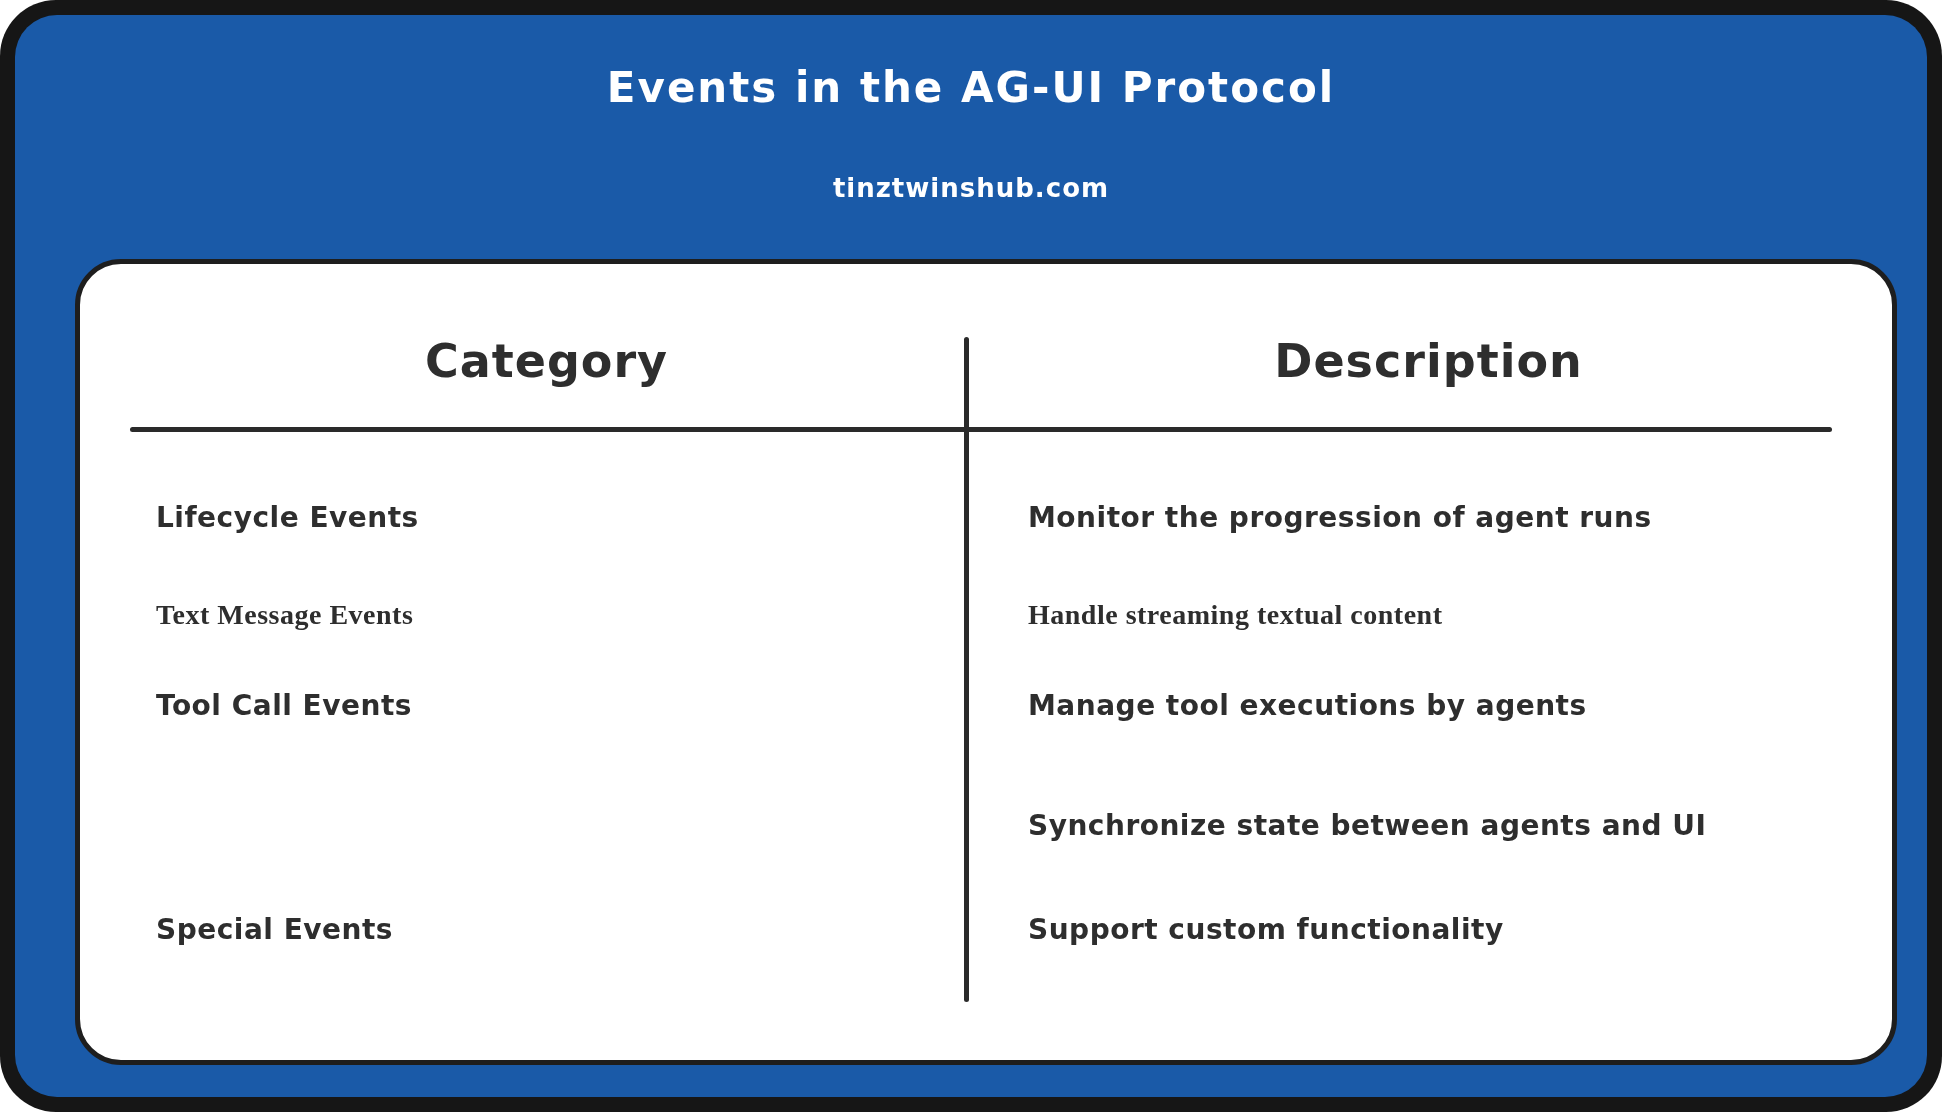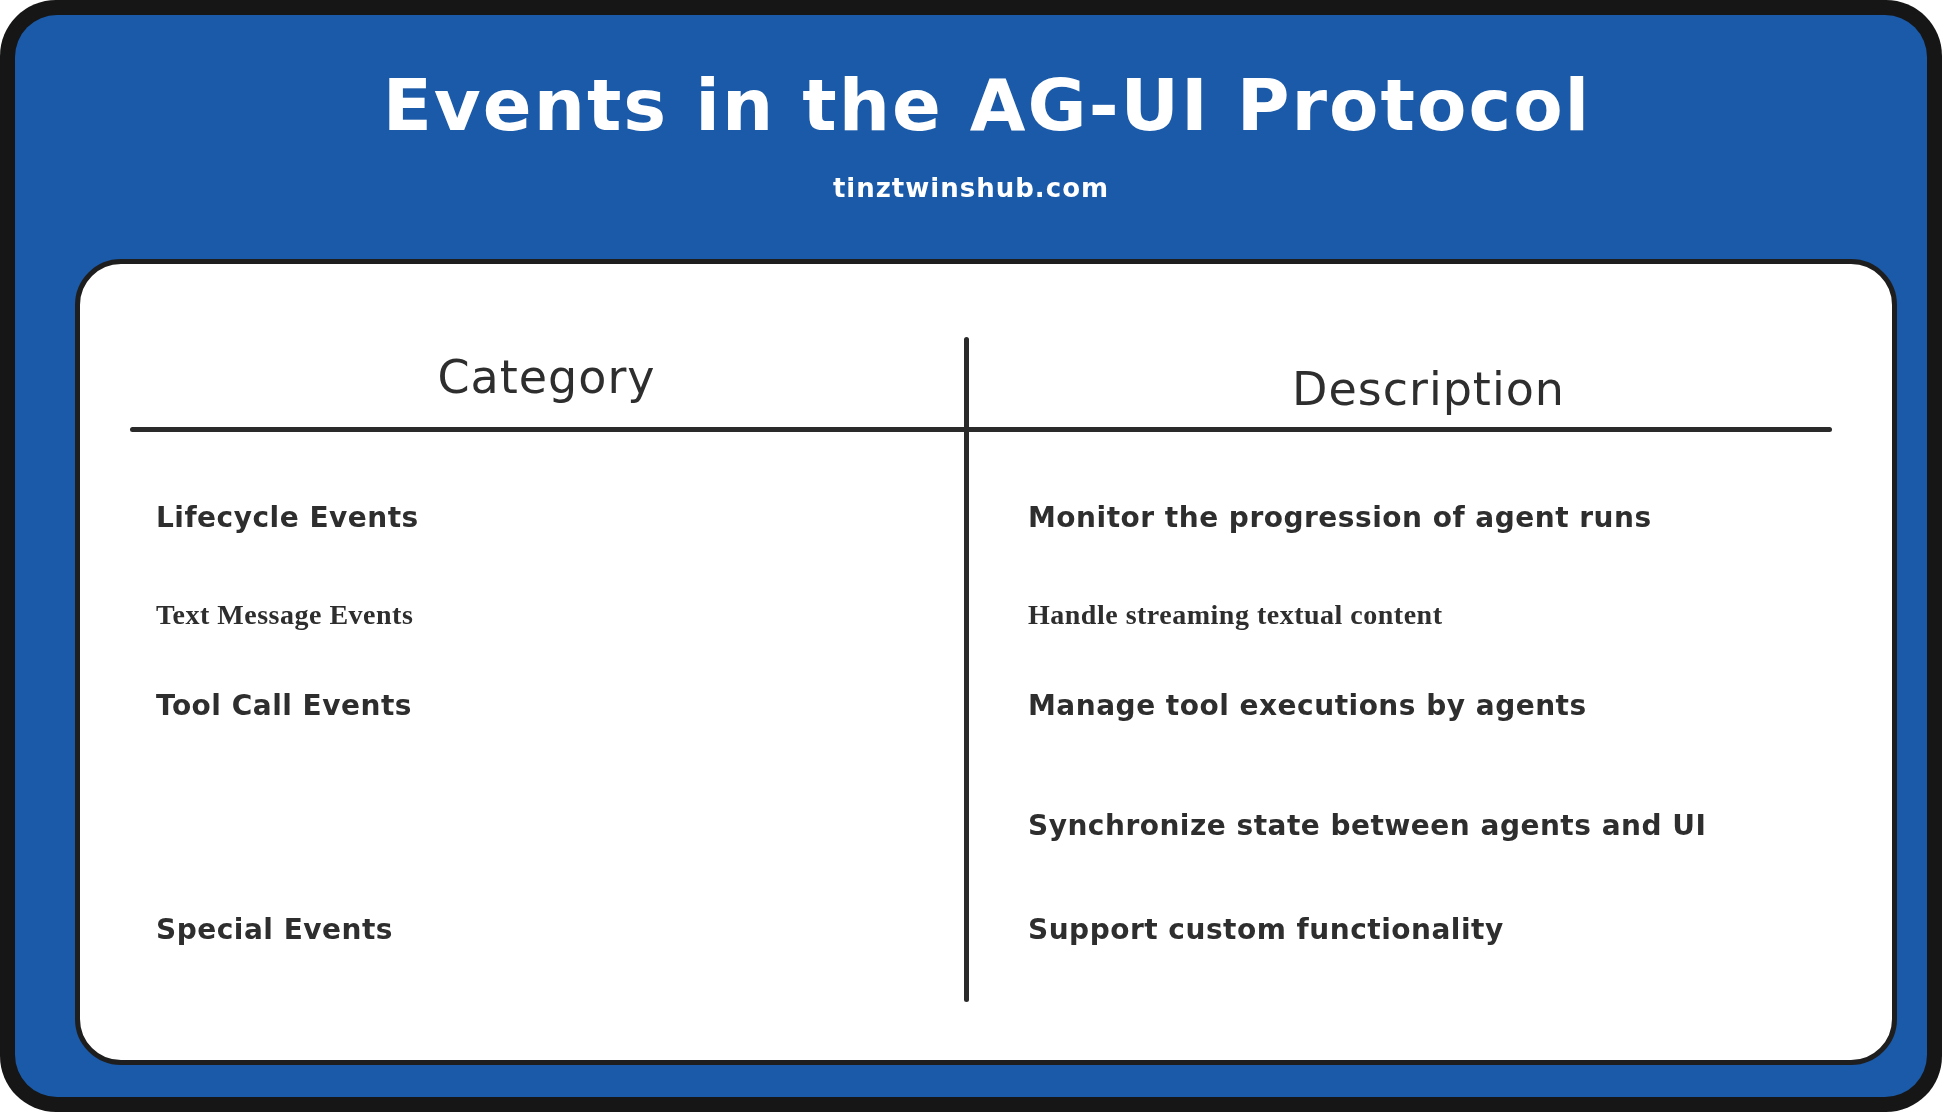--- a/index.html
+++ b/index.html
@@ -18,25 +18,25 @@
   }
   .panel {
     position: absolute;
     left: 15px; top: 15px;
     width: 1912px; height: 1082px;
     background: #1a5aa8;
     border-radius: 42px;
   }
   .title {
     position: absolute;
-    left: 16px; top: 48px;
+    left: 0; top: 48px;
     width: 100%;
     text-align: center;
     color: #ffffff;
-    font-size: 72px;
+    font-size: 42px;
     font-weight: bold;
     letter-spacing: 2px;
   }
   .subtitle {
     position: absolute;
     left: 0; top: 158px;
     width: 100%;
     text-align: center;
     color: #ffffff;
     font-size: 26px;
@@ -46,31 +46,31 @@
   .card {
     position: absolute;
     left: 60px; top: 244px;
     width: 1822px; height: 806px;
     background: #ffffff;
     border: 5px solid #1e1e1e;
     border-radius: 46px;
   }
   .col-header {
     position: absolute;
-    top: 82px;
+    top: 66px;
     height: 62px;
     line-height: 62px;
     text-align: center;
     color: #2e2e2e;
     font-size: 46px;
-    font-weight: normal;
+    font-weight: bold;
     letter-spacing: 1px;
   }
   .header-category   { left: 50px;  width: 833px; }
-  .header-description{ left: 886px; width: 925px; margin-top: 12px; }
+  .header-description{ left: 886px; width: 925px; }
   .rule-horizontal {
     position: absolute;
     left: 50px; top: 163px;
     width: 1702px; height: 5px;
     background: #2a2a2a;
     border-radius: 3px;
   }
   .rule-vertical {
     position: absolute;
     left: 884px; top: 73px;

